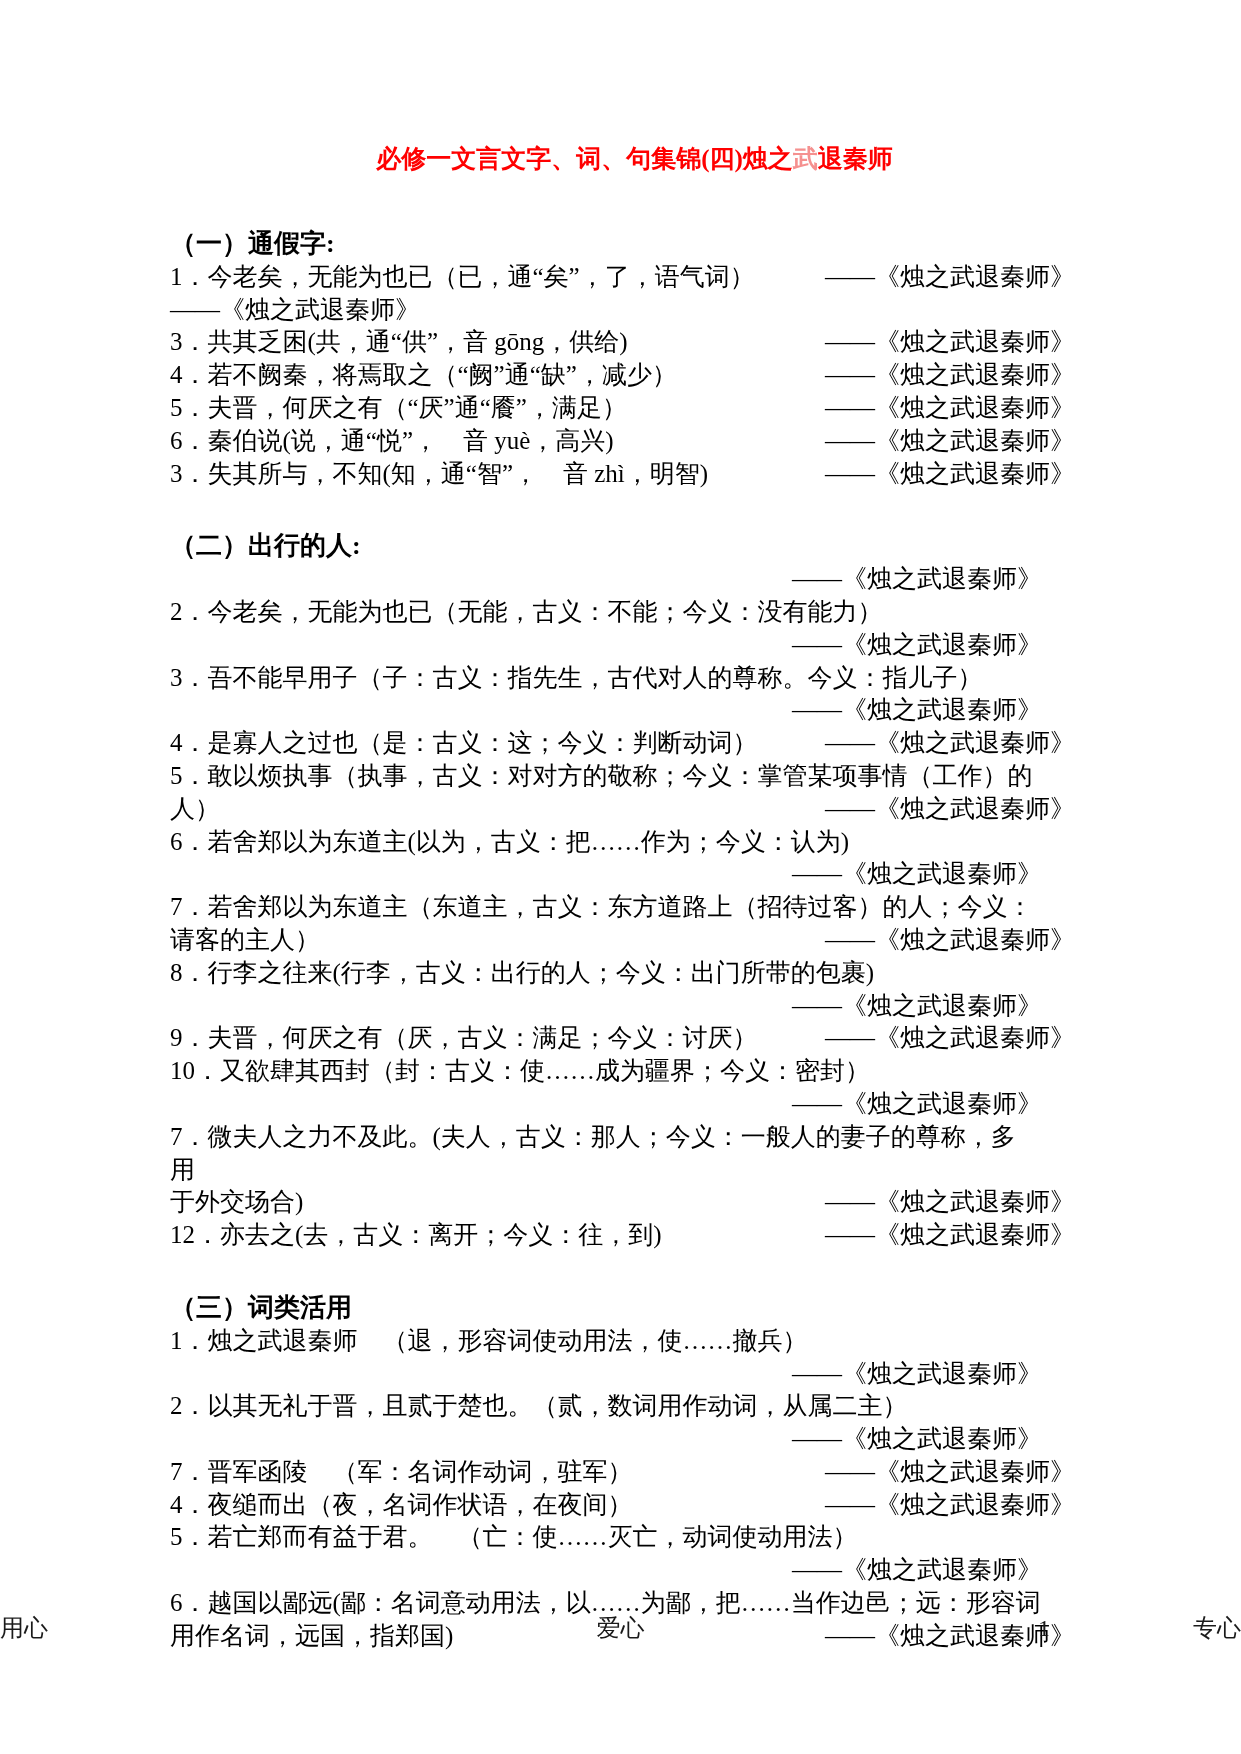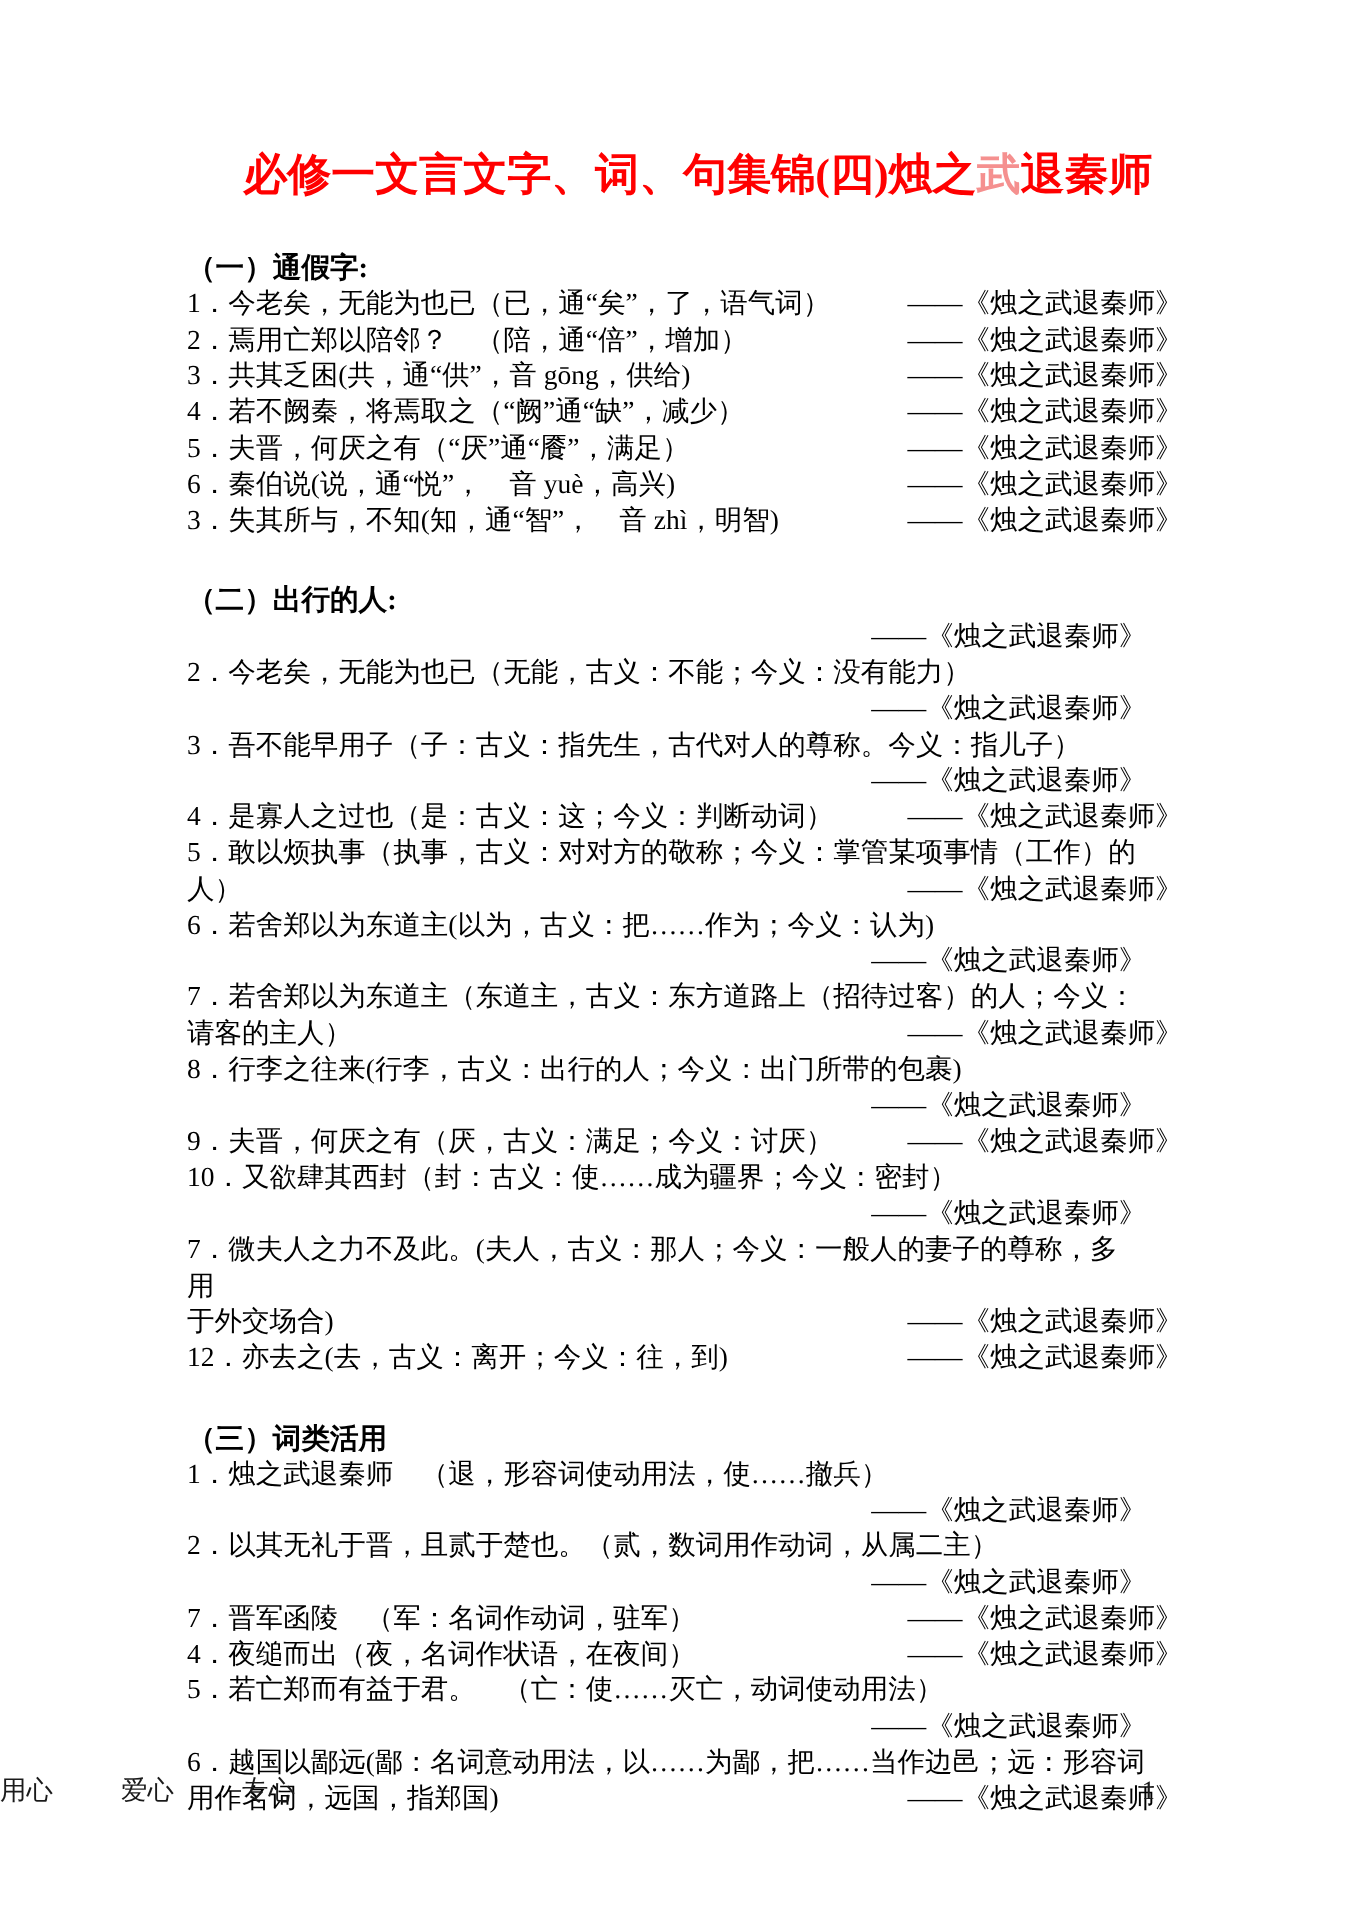--- a/index.html
+++ b/index.html
@@ -15,21 +15,21 @@
     position:relative;
     width:1241px;height:1754px;
     background:var(--page-bg);
     font-family:"Liberation Serif","DejaVu Serif",serif;
     color:var(--body-text);
     overflow:hidden;
   }
   .title{
     position:absolute;top:138px;left:0;width:100%;
     text-align:center;
-    font-size:40px;line-height:41px;font-weight:bold;
+    font-size:25px;line-height:41px;font-weight:bold;
     color:var(--title-red);
     white-space:nowrap;
     padding-left:28px;
   }
   .title-hl{color:var(--title-hl);}
   .content{
     position:absolute;left:170px;top:188px;width:905px;
     font-size:25px;line-height:32.8px;
   }
   .sec-heading{
@@ -40,21 +40,21 @@
   }
   .row{
     display:flex;justify-content:space-between;align-items:flex-start;
     height:32.8px;line-height:32.8px;
   }
   .row-text{white-space:nowrap;}
   .row-cite{white-space:nowrap;}
   .cite-only{justify-content:flex-end;padding-right:33px;}
   .footer-words{
     position:absolute;top:1612px;left:0;width:100%;
-    display:flex;justify-content:flex-start;gap:62px;
+    display:flex;justify-content:space-between;gap:62px;
     font-size:24px;line-height:32px;
     color:var(--footer-text);
   }
   .page-num{
     position:absolute;top:1612px;left:1038px;
     font-size:24px;line-height:32px;
     color:var(--footer-text);
   }
 </style>
 </head>
@@ -68,21 +68,20 @@
       <section>
         <div class="sec-heading">（一）通假字:</div>
         <div>
           <div class="row">
             <span class="row-text">1．今老矣，无能为也已（已，通“矣”，了，语气词）</span>
             <span class="row-cite">——《烛之武退秦师》</span>
           </div>
         </div>
         <div>
           <div class="row">
-            <span class="row-text">2．焉用亡郑以陪邻？　（陪，通“倍”，增加）</span>
             <span class="row-cite">——《烛之武退秦师》</span>
           </div>
         </div>
         <div>
           <div class="row">
             <span class="row-text">3．共其乏困(共，通“供”，音 gōng，供给)</span>
             <span class="row-cite">——《烛之武退秦师》</span>
           </div>
         </div>
         <div>

